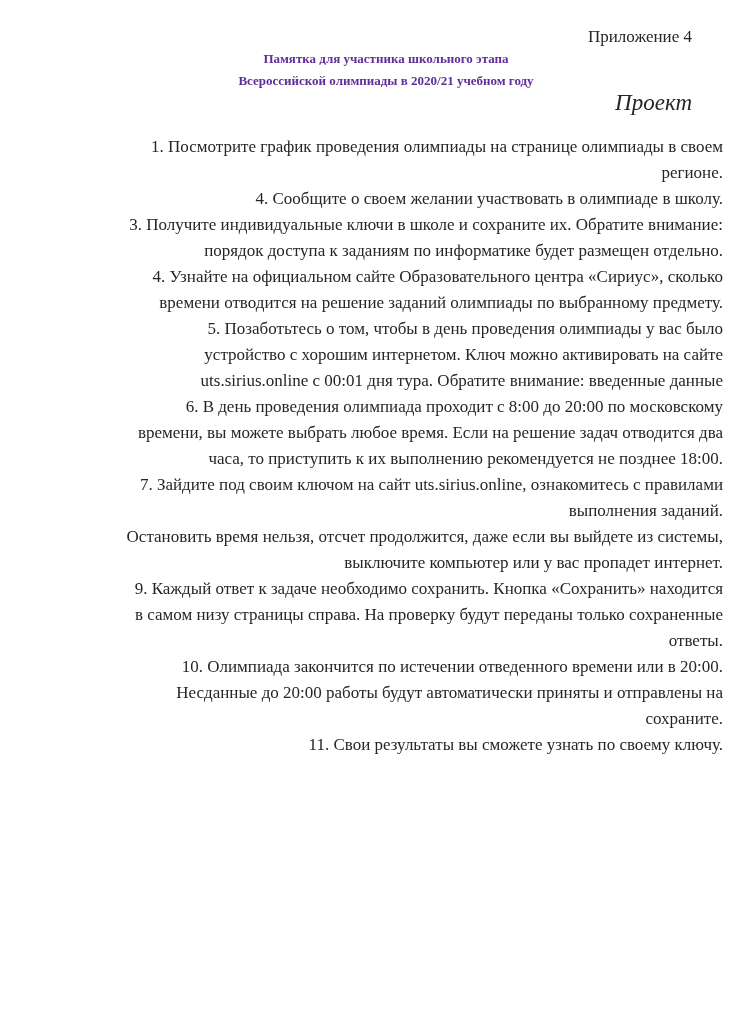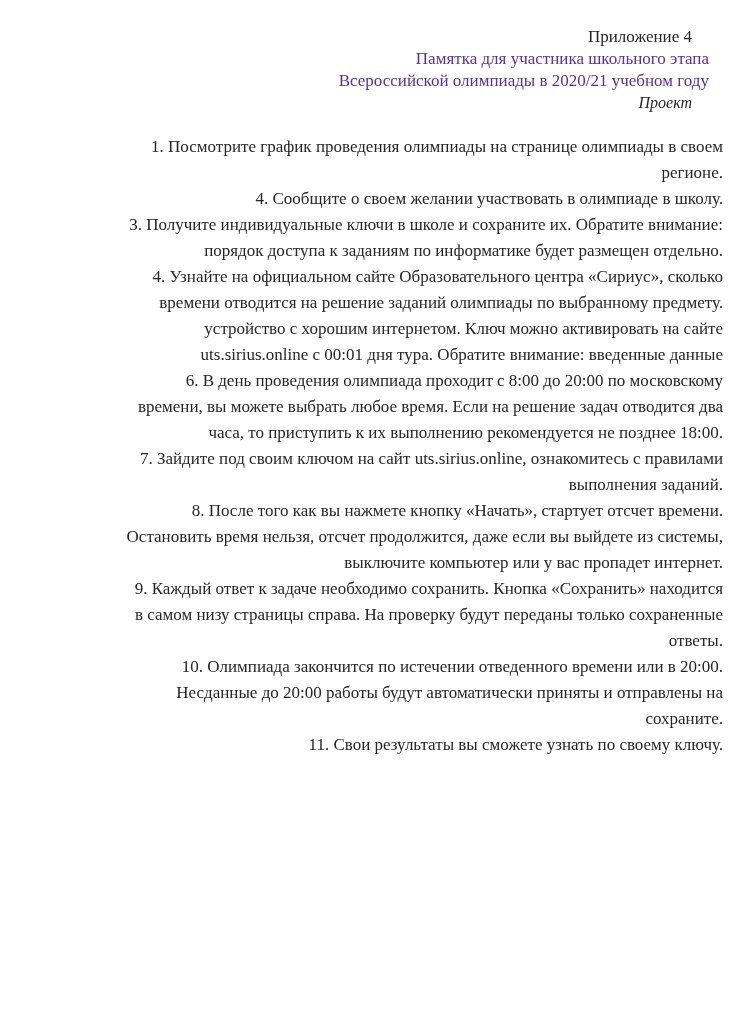--- a/index.html
+++ b/index.html
@@ -23,29 +23,29 @@
   }
   .appendix {
     font-size: 17px;
     line-height: 22px;
     text-align: right;
     padding-right: 17px;
     color: var(--body-text, #262626);
   }
   .doc-title {
     margin-top: 0;
-    font-size: 17px;
+    font-size: 13px;
     line-height: 21.5px;
-    font-weight: 400;
-    text-align: right;
+    font-weight: 700;
+    text-align: center;
     color: var(--title-accent, #5E2E99);
   }
   .draft {
     margin-top: 1px;
-    font-size: 16px;
+    font-size: 23px;
     line-height: 22px;
     font-style: italic;
     text-align: right;
     padding-right: 17px;
     color: var(--body-text, #262626);
   }
   .memo {
     margin-top: 20px;
     font-size: 17px;
     line-height: 26px;
@@ -84,34 +84,34 @@
       </p>
       <p class="memo-item">
         <span class="memo-line">3. Получите индивидуальные ключи в школе и сохраните их. Обратите внимание:</span>
         <span class="memo-line">порядок доступа к заданиям по информатике будет размещен отдельно.</span>
       </p>
       <p class="memo-item">
         <span class="memo-line">4. Узнайте на официальном сайте Образовательного центра «Сириус», сколько</span>
         <span class="memo-line">времени отводится на решение заданий олимпиады по выбранному предмету.</span>
       </p>
       <p class="memo-item">
+        <span class="memo-line">5. Позаботьтесь о том, чтобы в день проведения олимпиады у вас было</span>
         <span class="memo-line">устройство с хорошим интернетом. Ключ можно активировать на сайте</span>
         <span class="memo-line">uts.sirius.online с 00:01 дня тура. Обратите внимание: введенные данные</span>
       </p>
       <p class="memo-item">
         <span class="memo-line">6. В день проведения олимпиада проходит с 8:00 до 20:00 по московскому</span>
         <span class="memo-line">времени, вы можете выбрать любое время. Если на решение задач отводится два</span>
         <span class="memo-line">часа, то приступить к их выполнению рекомендуется не позднее 18:00.</span>
       </p>
       <p class="memo-item">
         <span class="memo-line">7. Зайдите под своим ключом на сайт uts.sirius.online, ознакомитесь с правилами</span>
         <span class="memo-line">выполнения заданий.</span>
       </p>
       <p class="memo-item">
-        <span class="memo-line">8. После того как вы нажмете кнопку «Начать», стартует отсчет времени.</span>
         <span class="memo-line">Остановить время нельзя, отсчет продолжится, даже если вы выйдете из системы,</span>
         <span class="memo-line">выключите компьютер или у вас пропадет интернет.</span>
       </p>
       <p class="memo-item">
         <span class="memo-line">9. Каждый ответ к задаче необходимо сохранить. Кнопка «Сохранить» находится</span>
         <span class="memo-line">в самом низу страницы справа. На проверку будут переданы только сохраненные</span>
         <span class="memo-line">ответы.</span>
       </p>
       <p class="memo-item">
         <span class="memo-line">10. Олимпиада закончится по истечении отведенного времени или в 20:00.</span>

